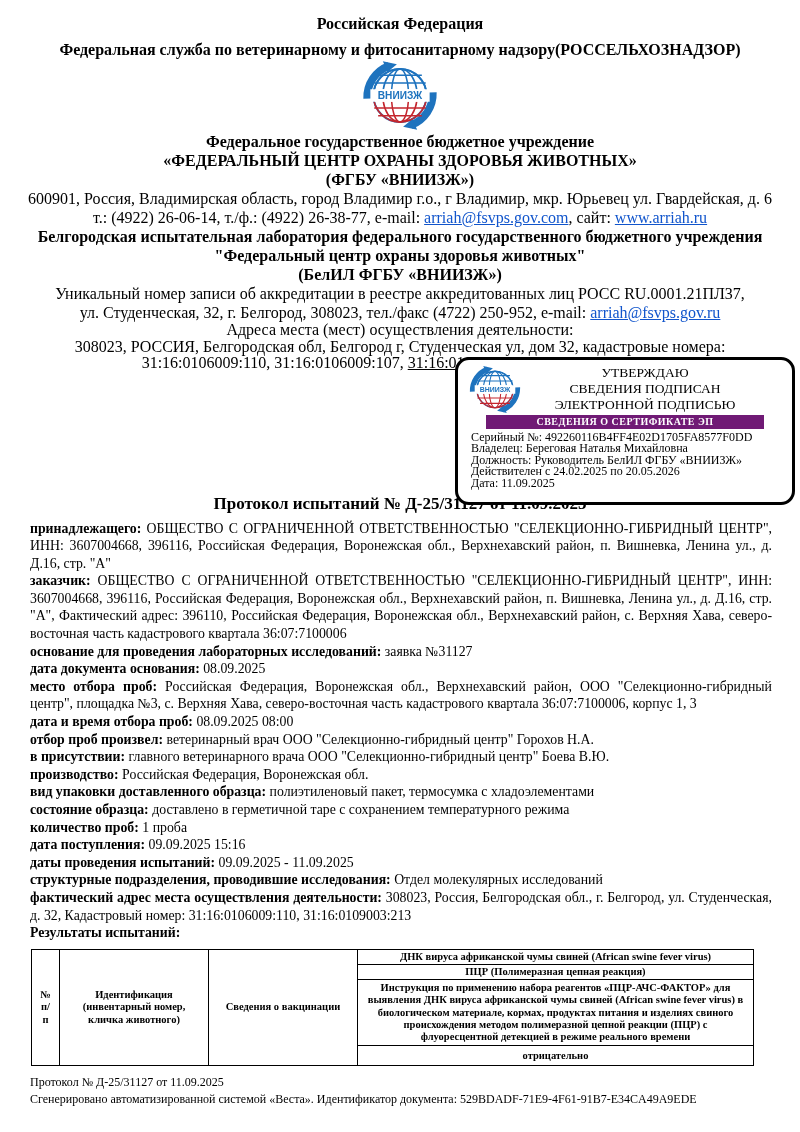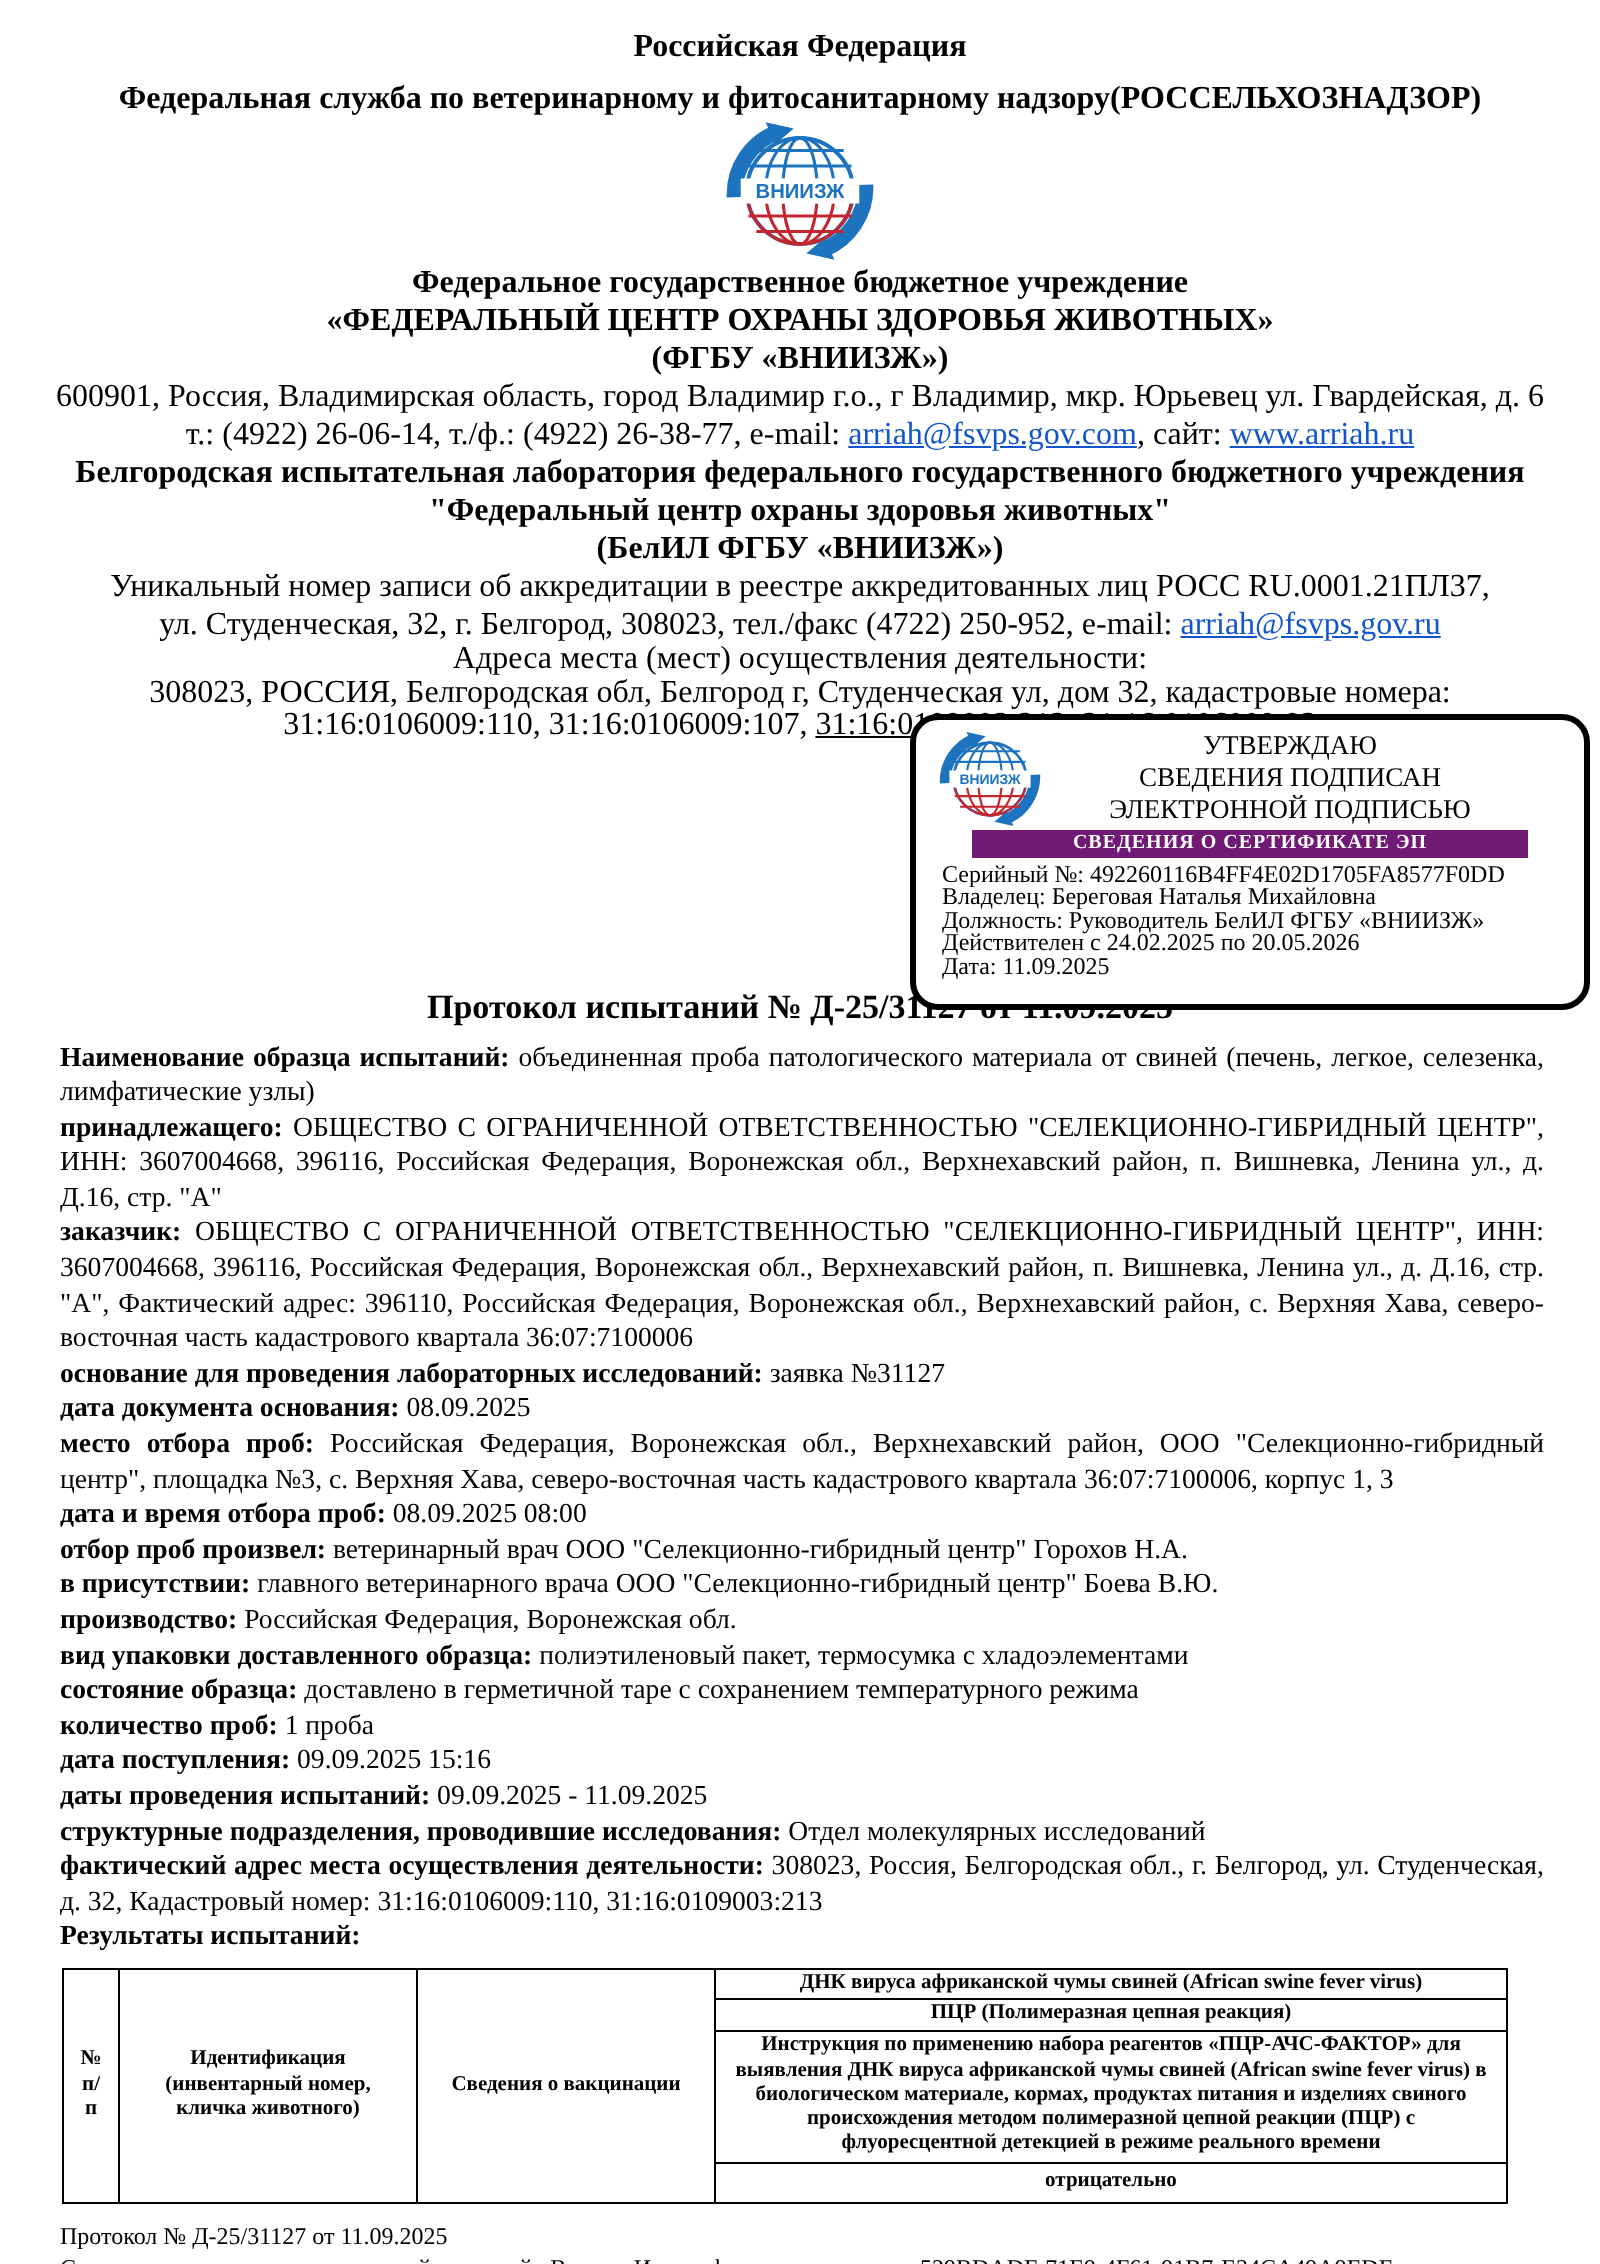--- a/index.html
+++ b/index.html
@@ -144,21 +144,20 @@
       <p>Должность: Руководитель БелИЛ ФГБУ «ВНИИЗЖ»</p>
       <p>Действителен с 24.02.2025 по 20.05.2026</p>
       <p>Дата: 11.09.2025</p>
     </div>
   </div>
   <div class="stamp-spacer"></div>
 
   <h1 class="doc-title">Протокол испытаний № Д-25/31127 от 11.09.2025</h1>
 
   <div class="body-text">
-    <p class="field"><b>Наименование образца испытаний:</b> <span>объединенная проба патологического материала от свиней (печень, легкое, селезенка, лимфатические узлы)</span></p>
     <p class="field"><b>принадлежащего:</b> <span>ОБЩЕСТВО С ОГРАНИЧЕННОЙ ОТВЕТСТВЕННОСТЬЮ "СЕЛЕКЦИОННО-ГИБРИДНЫЙ ЦЕНТР", ИНН: 3607004668, 396116, Российская Федерация, Воронежская обл., Верхнехавский район, п. Вишневка, Ленина ул., д. Д.16, стр. "А"</span></p>
     <p class="field"><b>заказчик:</b> <span>ОБЩЕСТВО С ОГРАНИЧЕННОЙ ОТВЕТСТВЕННОСТЬЮ "СЕЛЕКЦИОННО-ГИБРИДНЫЙ ЦЕНТР", ИНН: 3607004668, 396116, Российская Федерация, Воронежская обл., Верхнехавский район, п. Вишневка, Ленина ул., д. Д.16, стр. "А", Фактический адрес: 396110, Российская Федерация, Воронежская обл., Верхнехавский район, с. Верхняя Хава, северо-восточная часть кадастрового квартала 36:07:7100006</span></p>
     <p class="field"><b>основание для проведения лабораторных исследований:</b> <span>заявка №31127</span></p>
     <p class="field"><b>дата документа основания:</b> <span>08.09.2025</span></p>
     <p class="field"><b>место отбора проб:</b> <span>Российская Федерация, Воронежская обл., Верхнехавский район, ООО "Селекционно-гибридный центр", площадка №3, с. Верхняя Хава, северо-восточная часть кадастрового квартала 36:07:7100006, корпус 1, 3</span></p>
     <p class="field"><b>дата и время отбора проб:</b> <span>08.09.2025 08:00</span></p>
     <p class="field"><b>отбор проб произвел:</b> <span>ветеринарный врач ООО "Селекционно-гибридный центр" Горохов Н.А.</span></p>
     <p class="field"><b>в присутствии:</b> <span>главного ветеринарного врача ООО "Селекционно-гибридный центр" Боева В.Ю.</span></p>
     <p class="field"><b>производство:</b> <span>Российская Федерация, Воронежская обл.</span></p>
     <p class="field"><b>вид упаковки доставленного образца:</b> <span>полиэтиленовый пакет, термосумка с хладоэлементами</span></p>

